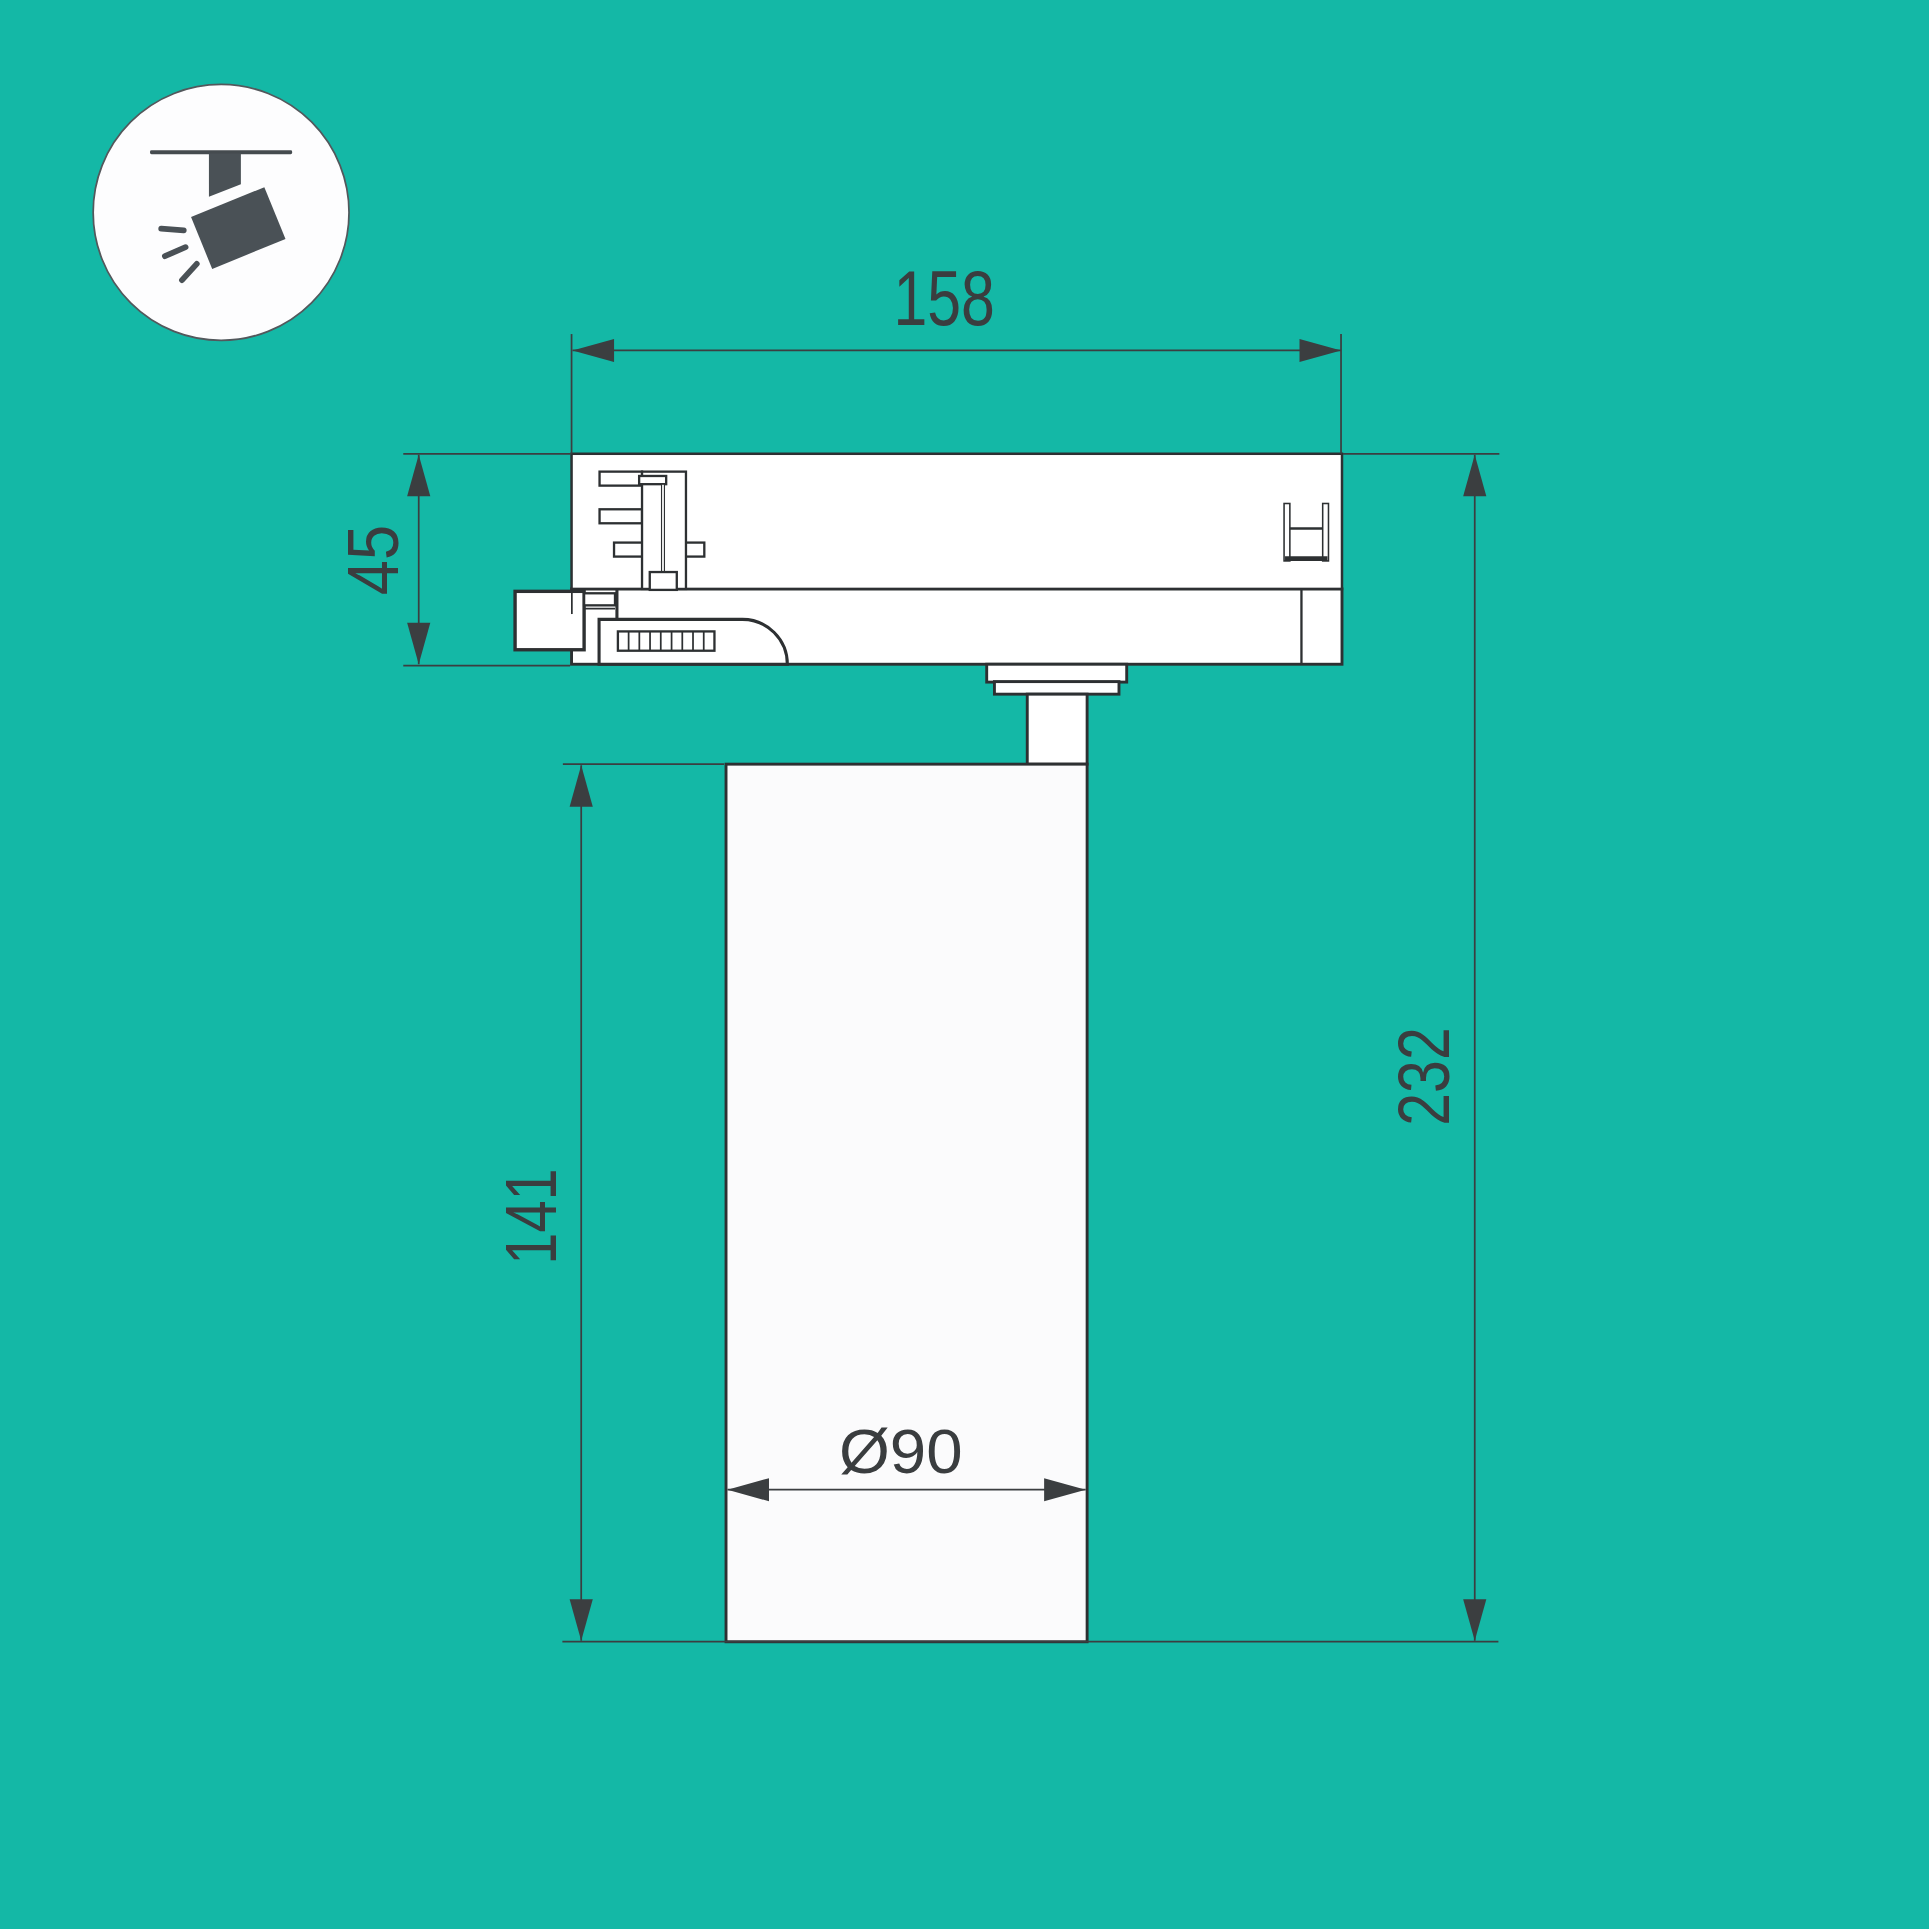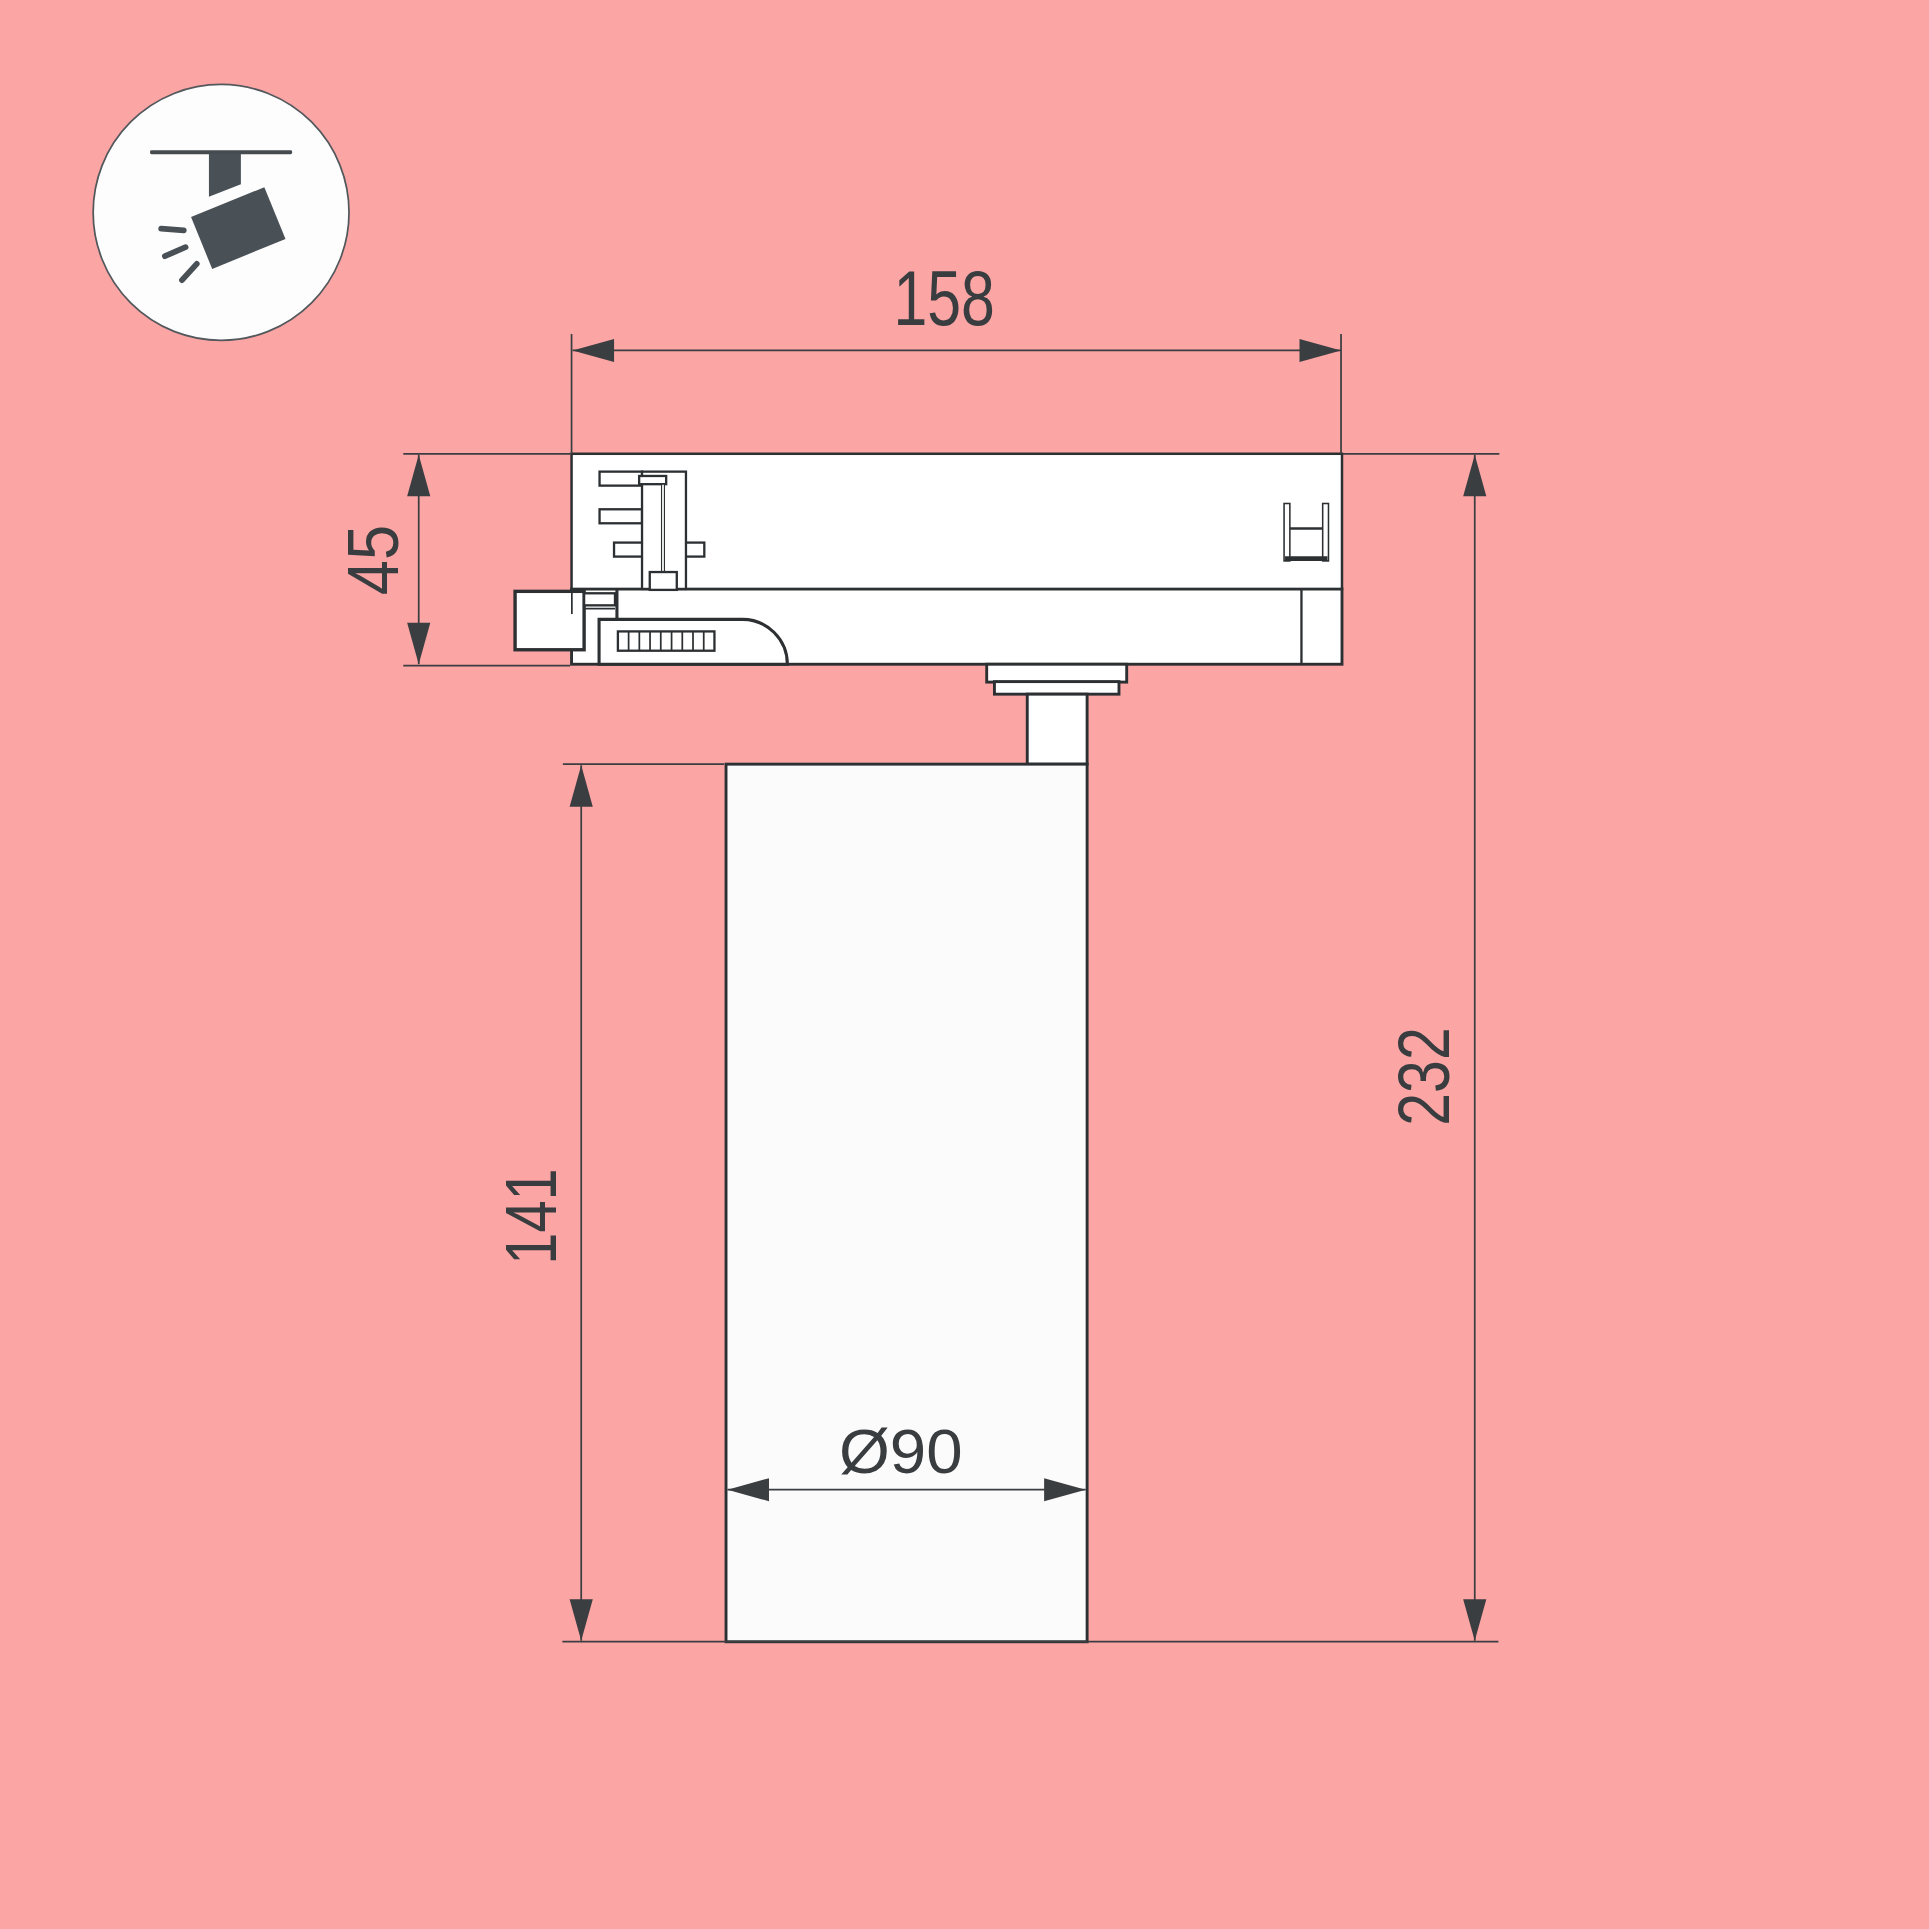--- a/index.html
+++ b/index.html
@@ -1,16 +1,16 @@
 <!DOCTYPE html>
 <html><head>
 <meta charset="utf-8">
 <style>
   html,body{margin:0;padding:0;background:#fff;}
-  .page{width:1929px;height:1929px;position:relative;background:#fca5a5;overflow:hidden;}
+  .page{width:1929px;height:1929px;position:relative;background:#14b8a6;overflow:hidden;}
   svg{position:absolute;left:0;top:0;}
   text{font-family:"Liberation Sans", sans-serif;fill:#3a3d3f;}
 </style>
 </head>
 <body>
 <div class="page">
 <svg width="1929" height="1929" viewBox="0 0 1998 1998">
 
 <circle cx="229" cy="220" r="132.5" fill="#fdfdfe" stroke="#53585c" stroke-width="1.8"></circle>
 

